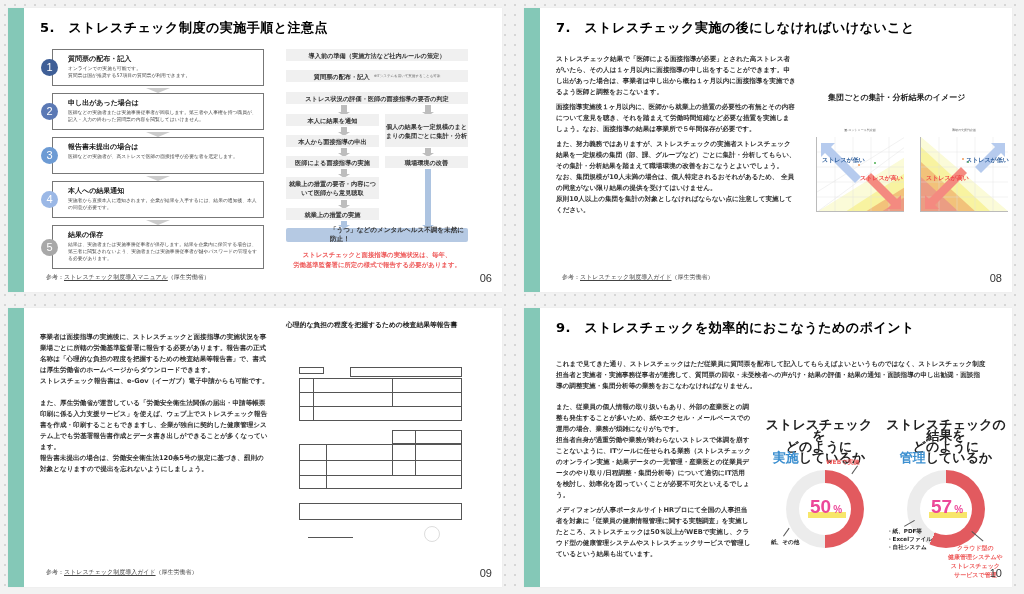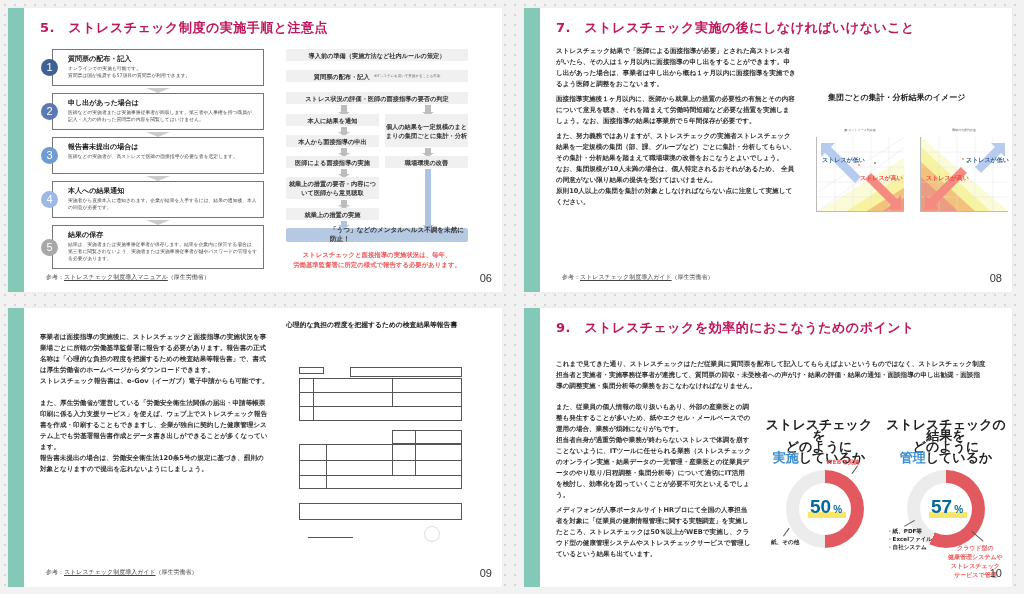--- a/index.html
+++ b/index.html
@@ -16,21 +16,21 @@
     background: #ffffff;
     box-shadow: 0 0 1px rgba(0,0,0,0.08);
     overflow: hidden;
   }
   .slide .bar {
     position: absolute; left: 0; top: 0; bottom: 0; width: 16px;
     background: #84c8b7;
   }
   .slide-title {
     position: absolute; left: 32px; top: 11px;
-    font-size: 13px; font-weight: bold; color: #be185d;
+    font-size: 13px; font-weight: bold; color: #000000;
     letter-spacing: 0.5px;
     white-space: nowrap;
   }
   .page-num {
     position: absolute; right: 10px; bottom: 8px;
     font-size: 11px; color: #333;
     font-family: "Liberation Sans", sans-serif;
   }
   .ref {
     position: absolute; left: 38px; bottom: 10px;
@@ -95,21 +95,21 @@
   .form-box { position: absolute; border: 0.8px solid #555; background: #fff; }
   .form-line { position: absolute; background: #555; }
 
   
   #s4 { left: 524px; top: 308px; width: 488px; height: 279px; }
   .donut-heading { position: absolute; font-size: 13px; font-weight: bold; color: #222; text-align: center; line-height: 11px; white-space: nowrap; }
   .donut-heading .hl { color: #3b8fd0; }
   .donut { position: absolute; width: 78px; height: 78px; border-radius: 50%; }
   .donut .hole { position: absolute; inset: 13px; background: #fff; border-radius: 50%; }
   .pct {
-    position: absolute; font-size: 19px; font-weight: bold; color: #0369a1; white-space: nowrap;
+    position: absolute; font-size: 19px; font-weight: bold; color: #ec4899; white-space: nowrap;
     font-family: "Liberation Sans", sans-serif;
   }
   .pct .unit { font-size: 10px; margin-left: 2px; }
   .pct-hl { position: absolute; height: 6px; background: #f7e66a; }
   .d-label-red { position: absolute; font-size: 6px; font-weight: bold; color: #ee5a5a; text-align: center; line-height: 9px; white-space: nowrap; }
   .d-label { position: absolute; font-size: 5.6px; font-weight: bold; color: #222; line-height: 8px; white-space: nowrap; }
   .leader { position: absolute; height: 0.8px; background: #555; transform-origin: 0 0; }
 </style>
 </head>
 <body>
@@ -177,21 +177,21 @@
 
   <div class="ref">
     <span>参考：</span><span class="link">ストレスチェック制度導入マニュアル</span><span>（厚生労働省）</span>
   </div>
   <div class="page-num">06</div>
 </div>
 
 <div class="slide" id="s2">
   <div class="bar"></div>
   <div class="slide-title">7.　ストレスチェック実施の後にしなければいけないこと</div>
-  <div class="body-text" style="left:32px; top:38px; width:240px">
+  <div class="body-text" style="left:32px; top:46px; width:240px">
     <p>ストレスチェック結果で「医師による面接指導が必要」とされた高ストレス者がいたら、その人は１ヶ月以内に面接指導の申し出をすることができます。申し出があった場合は、事業者は申し出から概ね１ヶ月以内に面接指導を実施できるよう医師と調整をおこないます。</p>
     <p>面接指導実施後１ヶ月以内に、医師から就業上の措置の必要性の有無とその内容について意見を聴き、それを踏まえて労働時間短縮など必要な措置を実施しましょう。なお、面接指導の結果は事業所で５年間保存が必要です。</p>
     <p style="white-space:pre-line">また、努力義務ではありますが、ストレスチェックの実施者ストレスチェック結果を一定規模の集団（部、課、グループなど）ごとに集計・分析してもらい、その集計・分析結果を踏まえて職場環境の改善をおこなうとよいでしょう。
 なお、集団規模が10人未満の場合は、個人特定されるおそれがあるため、 全員の同意がない限り結果の提供を受けてはいけません。
 原則10人以上の集団を集計の対象としなければならない点に注意して実施してください。</p>
   </div>
   <div class="chart-heading" style="left:304px; top:84px">集団ごとの集計・分析結果のイメージ</div>
 
   <div class="mini-chart" style="left:292px; top:129px; width:88px; height:75px">
     <div class="ctitle">量-コントロール判定図</div>

